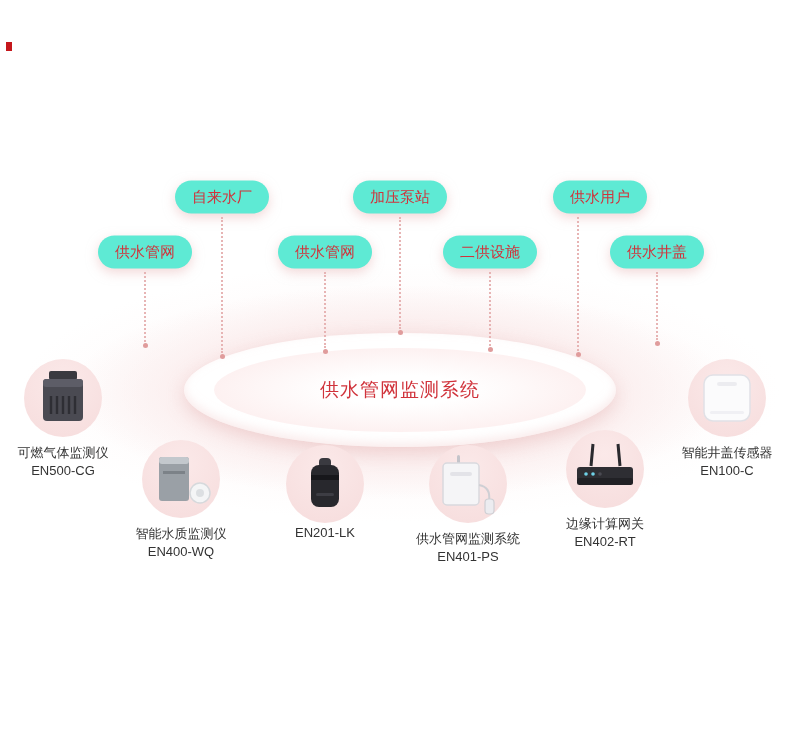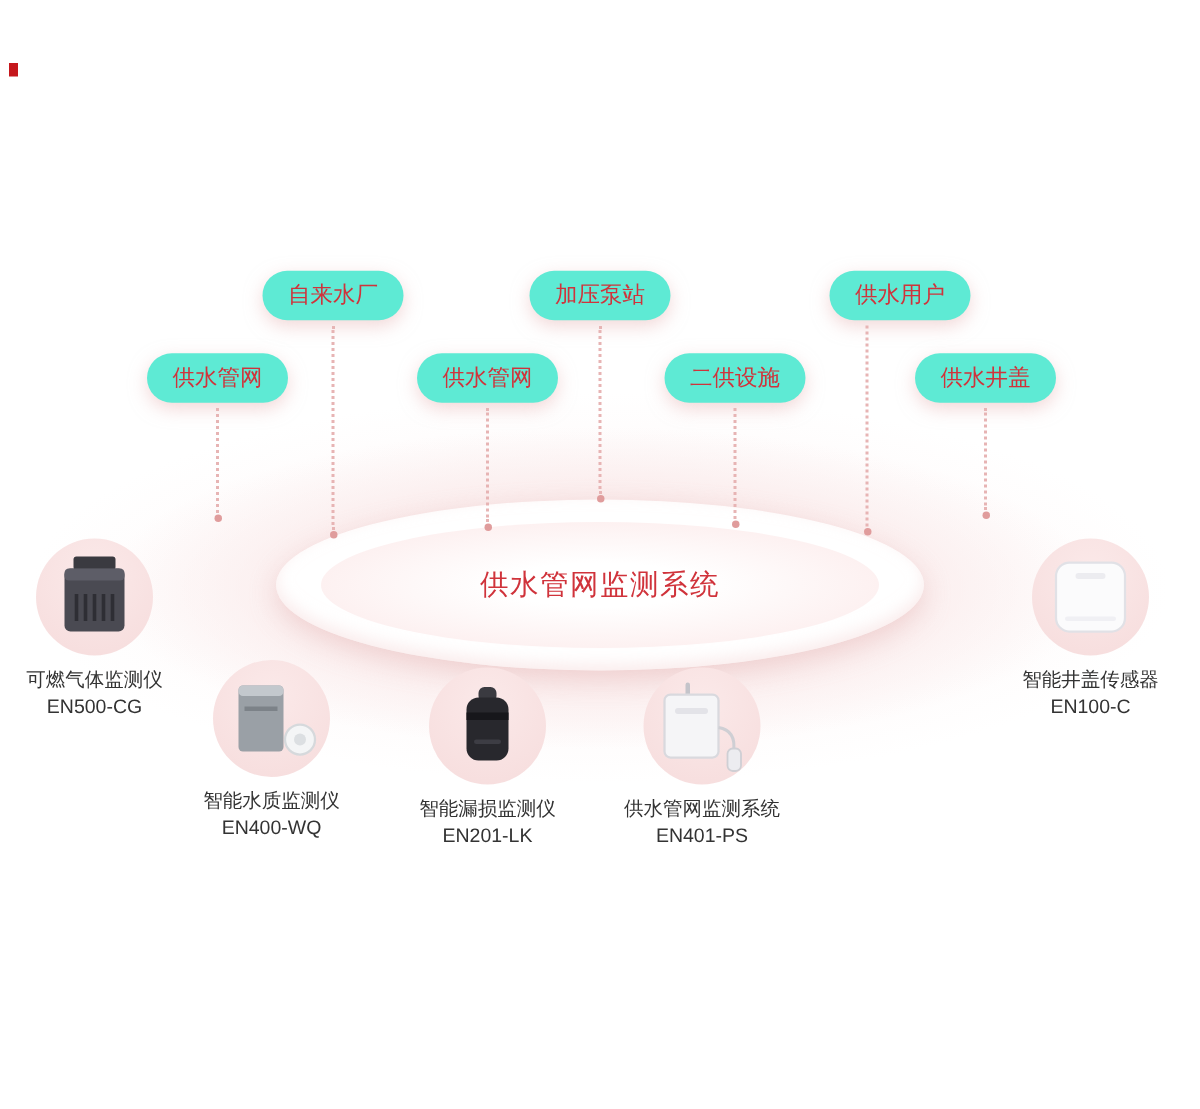--- a/index.html
+++ b/index.html
@@ -138,38 +138,52 @@
 
   <div class="device d3">
     <div class="dev-circle">
       <svg width="78" height="78" viewBox="0 0 78 78">
         <rect x="33" y="13" width="12" height="10" rx="4" fill="#3a3a40"></rect>
         <rect x="25" y="20" width="28" height="42" rx="8" fill="#28282d"></rect>
         <rect x="25" y="30" width="28" height="5" fill="#17171b"></rect>
         <rect x="30" y="48" width="18" height="3" rx="1.5" fill="#3d3d44"></rect>
       </svg>
     </div>
-    <div class="dev-name">智能漏损监测仪</div>
     <div class="dev-model">EN201-LK</div>
   </div>
 
   <div class="device d4">
     <div class="dev-circle">
       <svg width="78" height="78" viewBox="0 0 78 78">
         <rect x="28" y="10" width="3" height="9" rx="1.5" fill="#c4c4ca"></rect>
         <rect x="14" y="18" width="36" height="42" rx="4" fill="#f5f5f7" stroke="#d9d9de" stroke-width="1.5"></rect>
         <rect x="21" y="27" width="22" height="4" rx="2" fill="#e3e3e8"></rect>
         <path d="M50 40 q12 2 10 16" stroke="#cfcfd4" stroke-width="2" fill="none"></path>
         <rect x="56" y="54" width="9" height="15" rx="3.5" fill="#ececf0" stroke="#cfcfd4" stroke-width="1.2"></rect>
       </svg>
     </div>
     <div class="dev-name">供水管网监测系统</div>
     <div class="dev-model">EN401-PS</div>
   </div>
 
+  <div class="device d5">
+    <div class="dev-circle">
+      <svg width="78" height="78" viewBox="0 0 78 78">
+        <line x1="27" y1="14" x2="25" y2="36" stroke="#2a2a2e" stroke-width="3"></line>
+        <line x1="52" y1="14" x2="54" y2="36" stroke="#2a2a2e" stroke-width="3"></line>
+        <rect x="11" y="37" width="56" height="15" rx="3" fill="#2e2e33"></rect>
+        <rect x="11" y="48" width="56" height="7" rx="2.5" fill="#212125"></rect>
+        <circle cx="20" cy="44" r="1.8" fill="#6fd2e8"></circle>
+        <circle cx="27" cy="44" r="1.8" fill="#6fd2e8"></circle>
+        <circle cx="34" cy="44" r="1.8" fill="#4a4a52"></circle>
+      </svg>
+    </div>
+    <div class="dev-name">边缘计算网关</div>
+    <div class="dev-model">EN402-RT</div>
+  </div>
 
   <div class="device d6">
     <div class="dev-circle">
       <svg width="78" height="78" viewBox="0 0 78 78">
         <rect x="16" y="16" width="46" height="46" rx="9" fill="#fbfbfc" stroke="#e1e1e6" stroke-width="1.5"></rect>
         <rect x="29" y="23" width="20" height="4" rx="2" fill="#ececf0"></rect>
         <rect x="22" y="52" width="34" height="3" rx="1.5" fill="#f0f0f4"></rect>
       </svg>
     </div>
     <div class="dev-name">智能井盖传感器</div>

